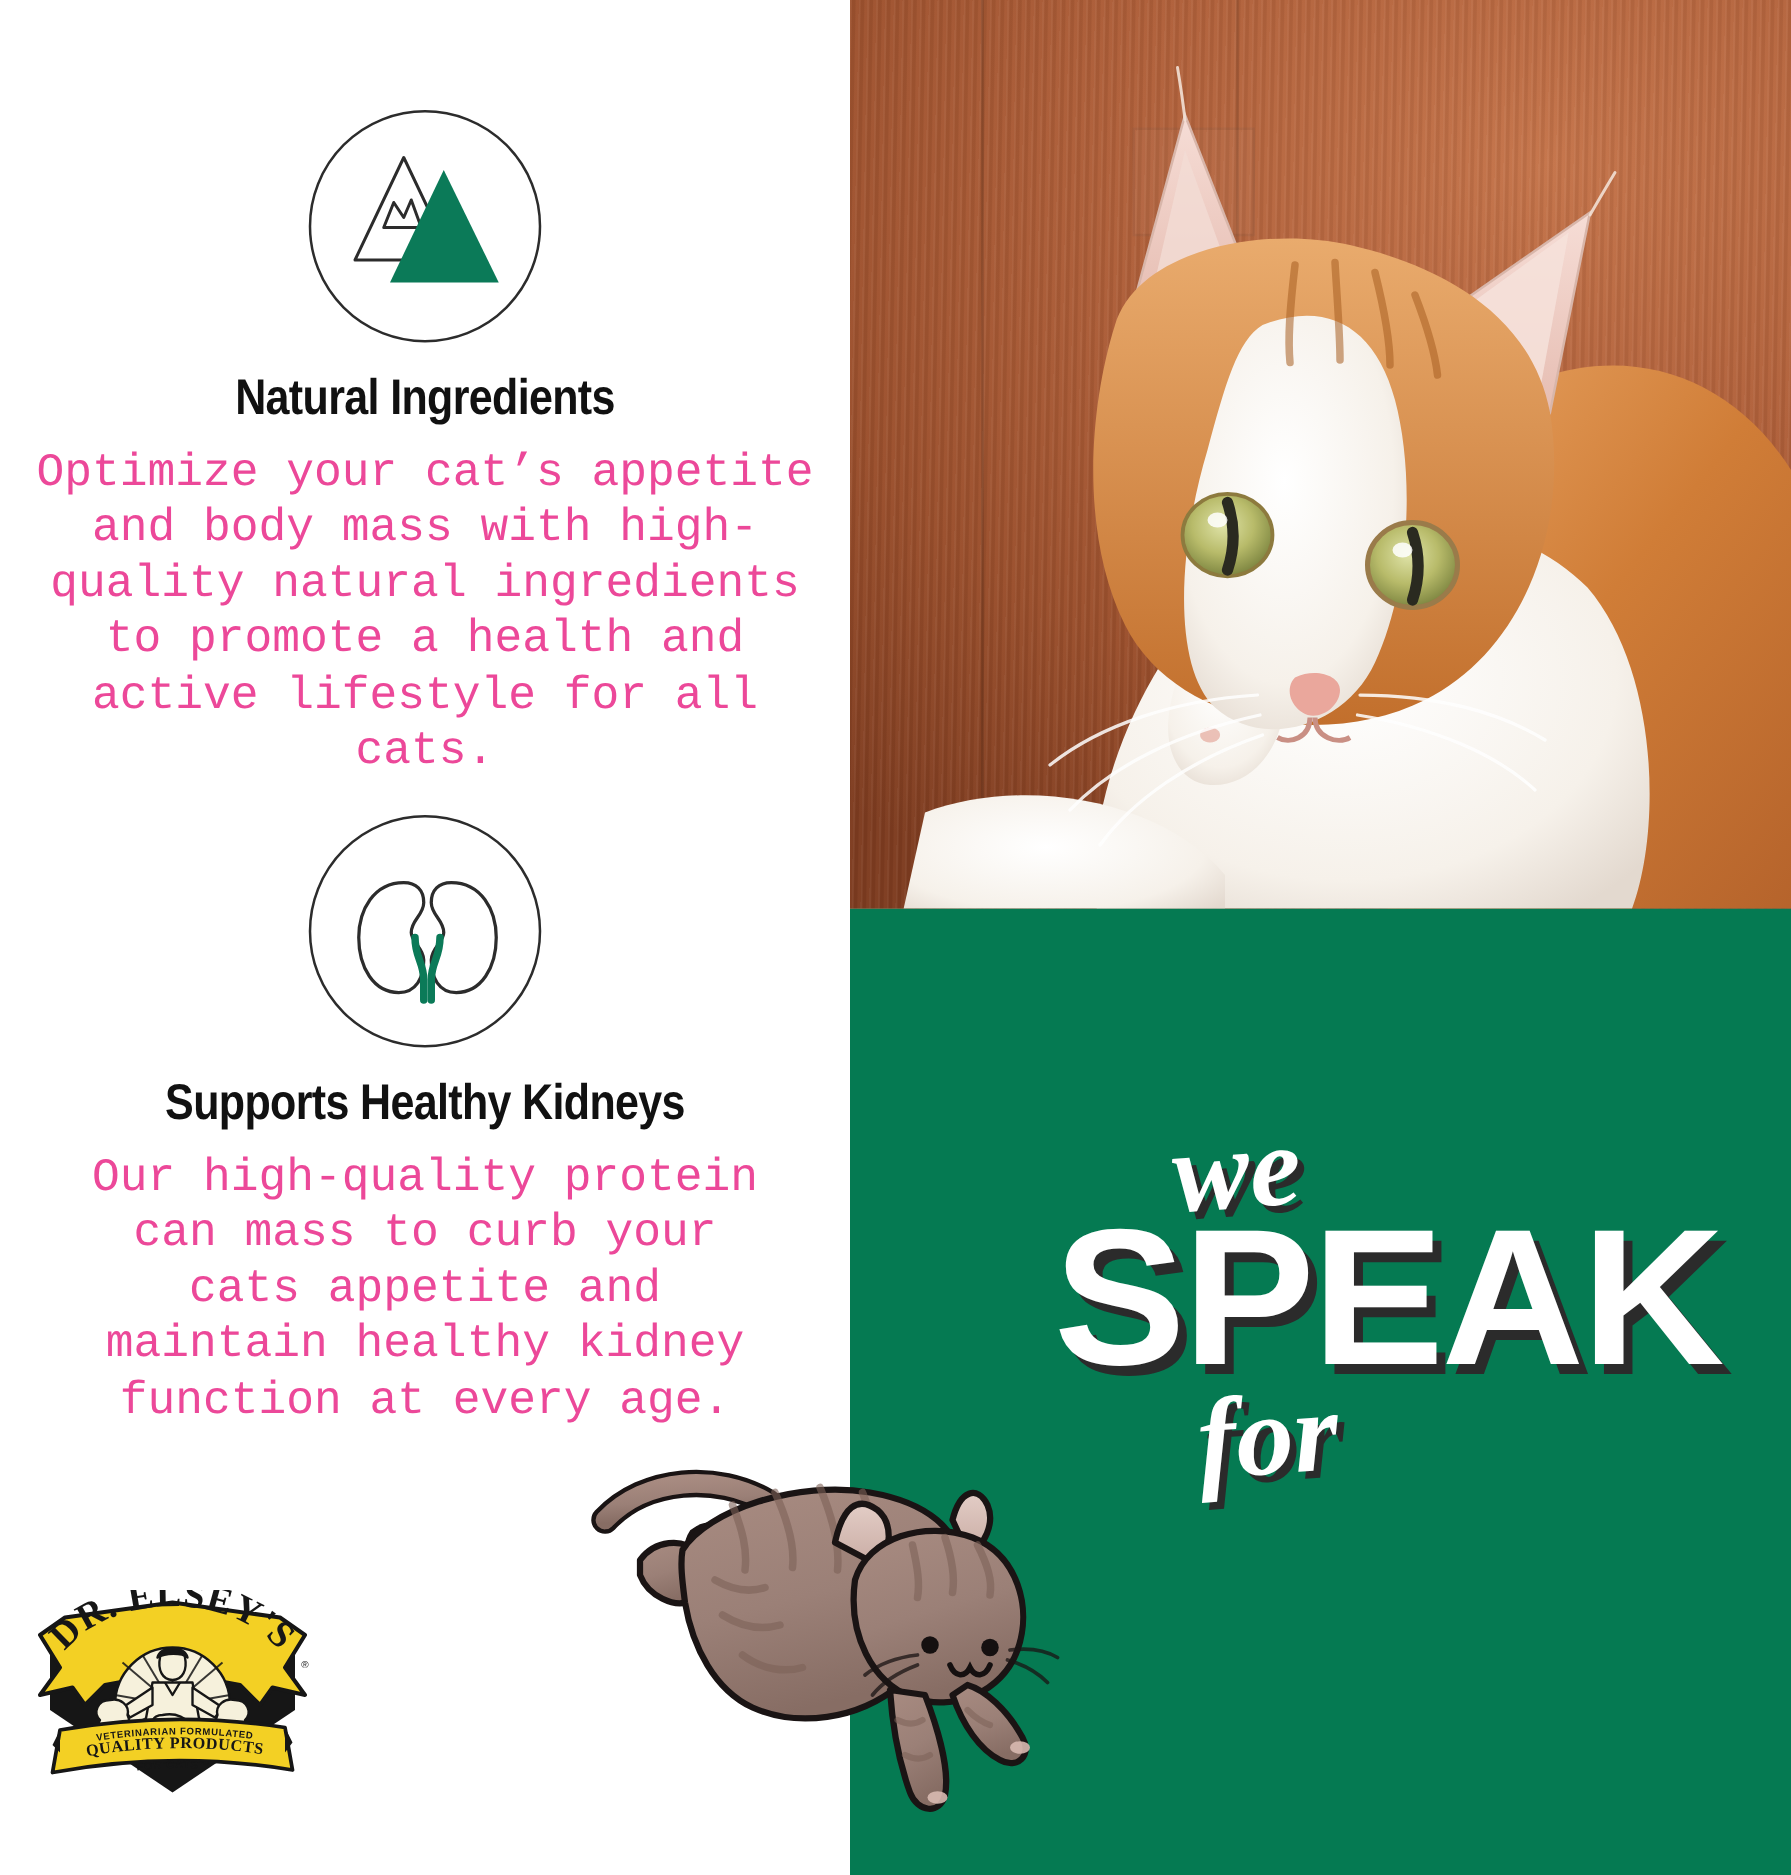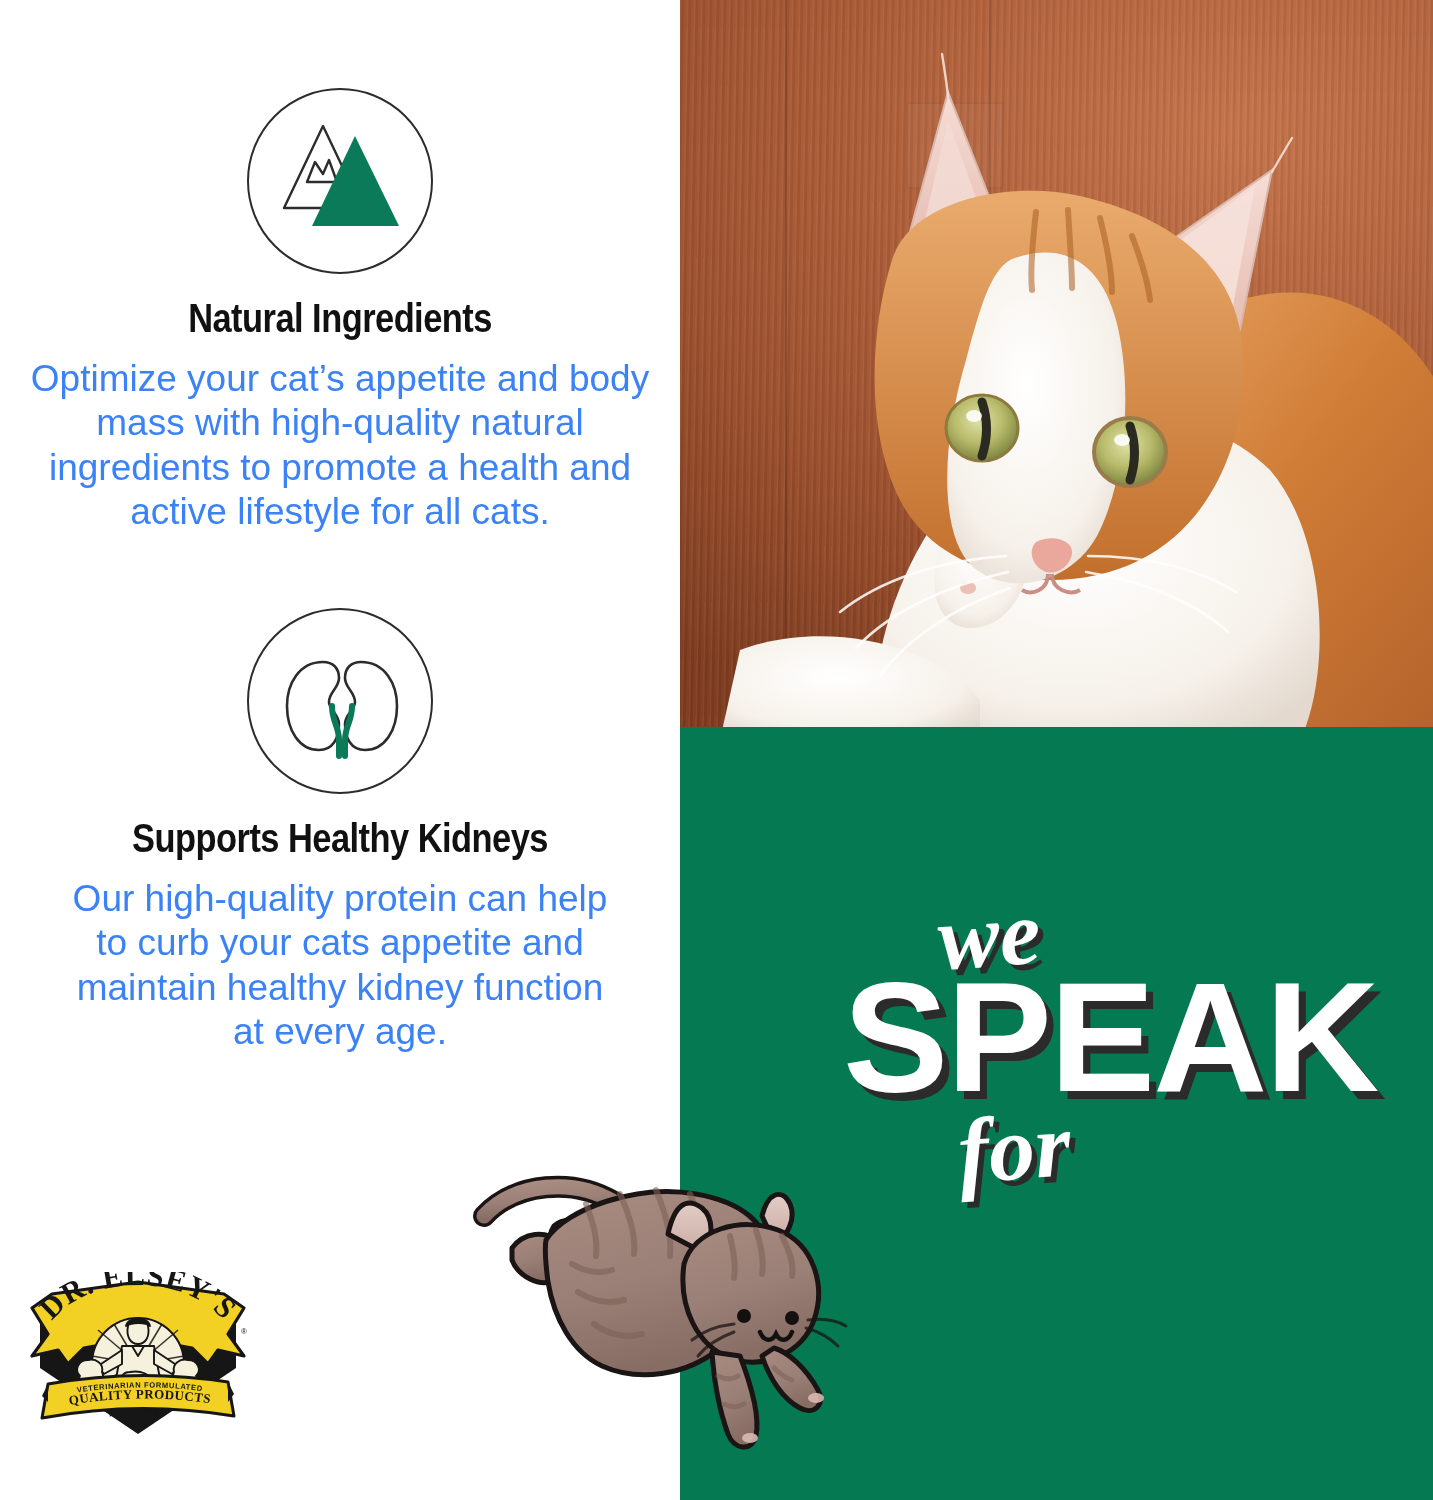--- a/index.html
+++ b/index.html
@@ -10,43 +10,43 @@
     overflow:hidden;
     position:relative;
   }
   #stage { position:relative; width:1433px; height:1500px; overflow:hidden; background:#fff; }
 
   
   .left-col { position:absolute; left:0; top:0; width:680px; height:1500px; background:#fff; }
 
   .feature { position:absolute; width:680px; text-align:center; }
   .feature-1 { top:88px; }
-  .feature-2 { top:608px; }
+  .feature-2 { top:652px; }
 
   .icon-circle {
     width:186px; height:186px; margin:0 auto;
     border:2px solid #2c2c2c; border-radius:50%;
     position:relative; background:#fff;
   }
   .icon-circle svg { position:absolute; left:0; top:0; }
 
   .feature-title {
     font-family:"Liberation Sans", sans-serif;
     font-weight:bold;
     font-size:40px;
     letter-spacing:-0.6px;
     color:#111111;
     margin-top:22px;
     transform:scaleX(0.86);
   }
   .feature-body {
-    font-family:Liberation Sans, sans-serif;
+    font-family:Liberation Mono, monospace;
     font-size:37px;
     line-height:1.20;
-    color:#3b82f6;
+    color:#ec4899;
     margin:16px auto 0;
     width:640px;
   }
   .feature-2 .feature-body { width:560px; }
 
   
   .logo { position:absolute; left:22px; top:1272px; width:232px; height:168px; }
 
   
   .right-col { position:absolute; left:680px; top:0; width:753px; height:1500px; }
@@ -132,21 +132,21 @@
                    C90 104 80 100 80 92 C80 82 90 78 90 68 C90 58 84 52 74 52 Z" fill="#ffffff" stroke="#2c2c2c" stroke-width="2.6" stroke-linejoin="round"></path>
 
           <path d="M112 52 C136 52 148 74 148 96 C148 120 136 140 116 140 C102 140 96 128 96 114
                    C96 104 106 100 106 92 C106 82 96 78 96 68 C96 58 102 52 112 52 Z" fill="#ffffff" stroke="#2c2c2c" stroke-width="2.6" stroke-linejoin="round"></path>
 
           <path d="M83 96 C83 112 90 116 90 130 L90 146" fill="none" stroke="#0B7A58" stroke-width="6" stroke-linecap="round"></path>
           <path d="M103 96 C103 112 96 116 96 130 L96 146" fill="none" stroke="#0B7A58" stroke-width="6" stroke-linecap="round"></path>
         </svg>
       </div>
       <div class="feature-title">Supports Healthy Kidneys</div>
-      <div class="feature-body">Our high-quality protein can help to curb your cats appetite and maintain healthy kidney function at every age.</div>
+      <div class="feature-body">Our high-quality protein can mass to curb your cats appetite and maintain healthy kidney function at every age.</div>
     </div>
 
     <div class="logo">
       <svg width="232" height="168" viewBox="0 0 232 168">
         <defs>
           <path id="arcTop" d="M26 56 A 96 66 0 0 1 206 56" fill="none"></path>
           <path id="arcBan1" d="M36 124 Q116 108 200 122" fill="none"></path>
           <path id="arcBan2" d="M32 136 Q116 118 204 134" fill="none"></path>
           <path id="arcBan3" d="M56 150 Q116 136 178 148" fill="none"></path>
         </defs>

